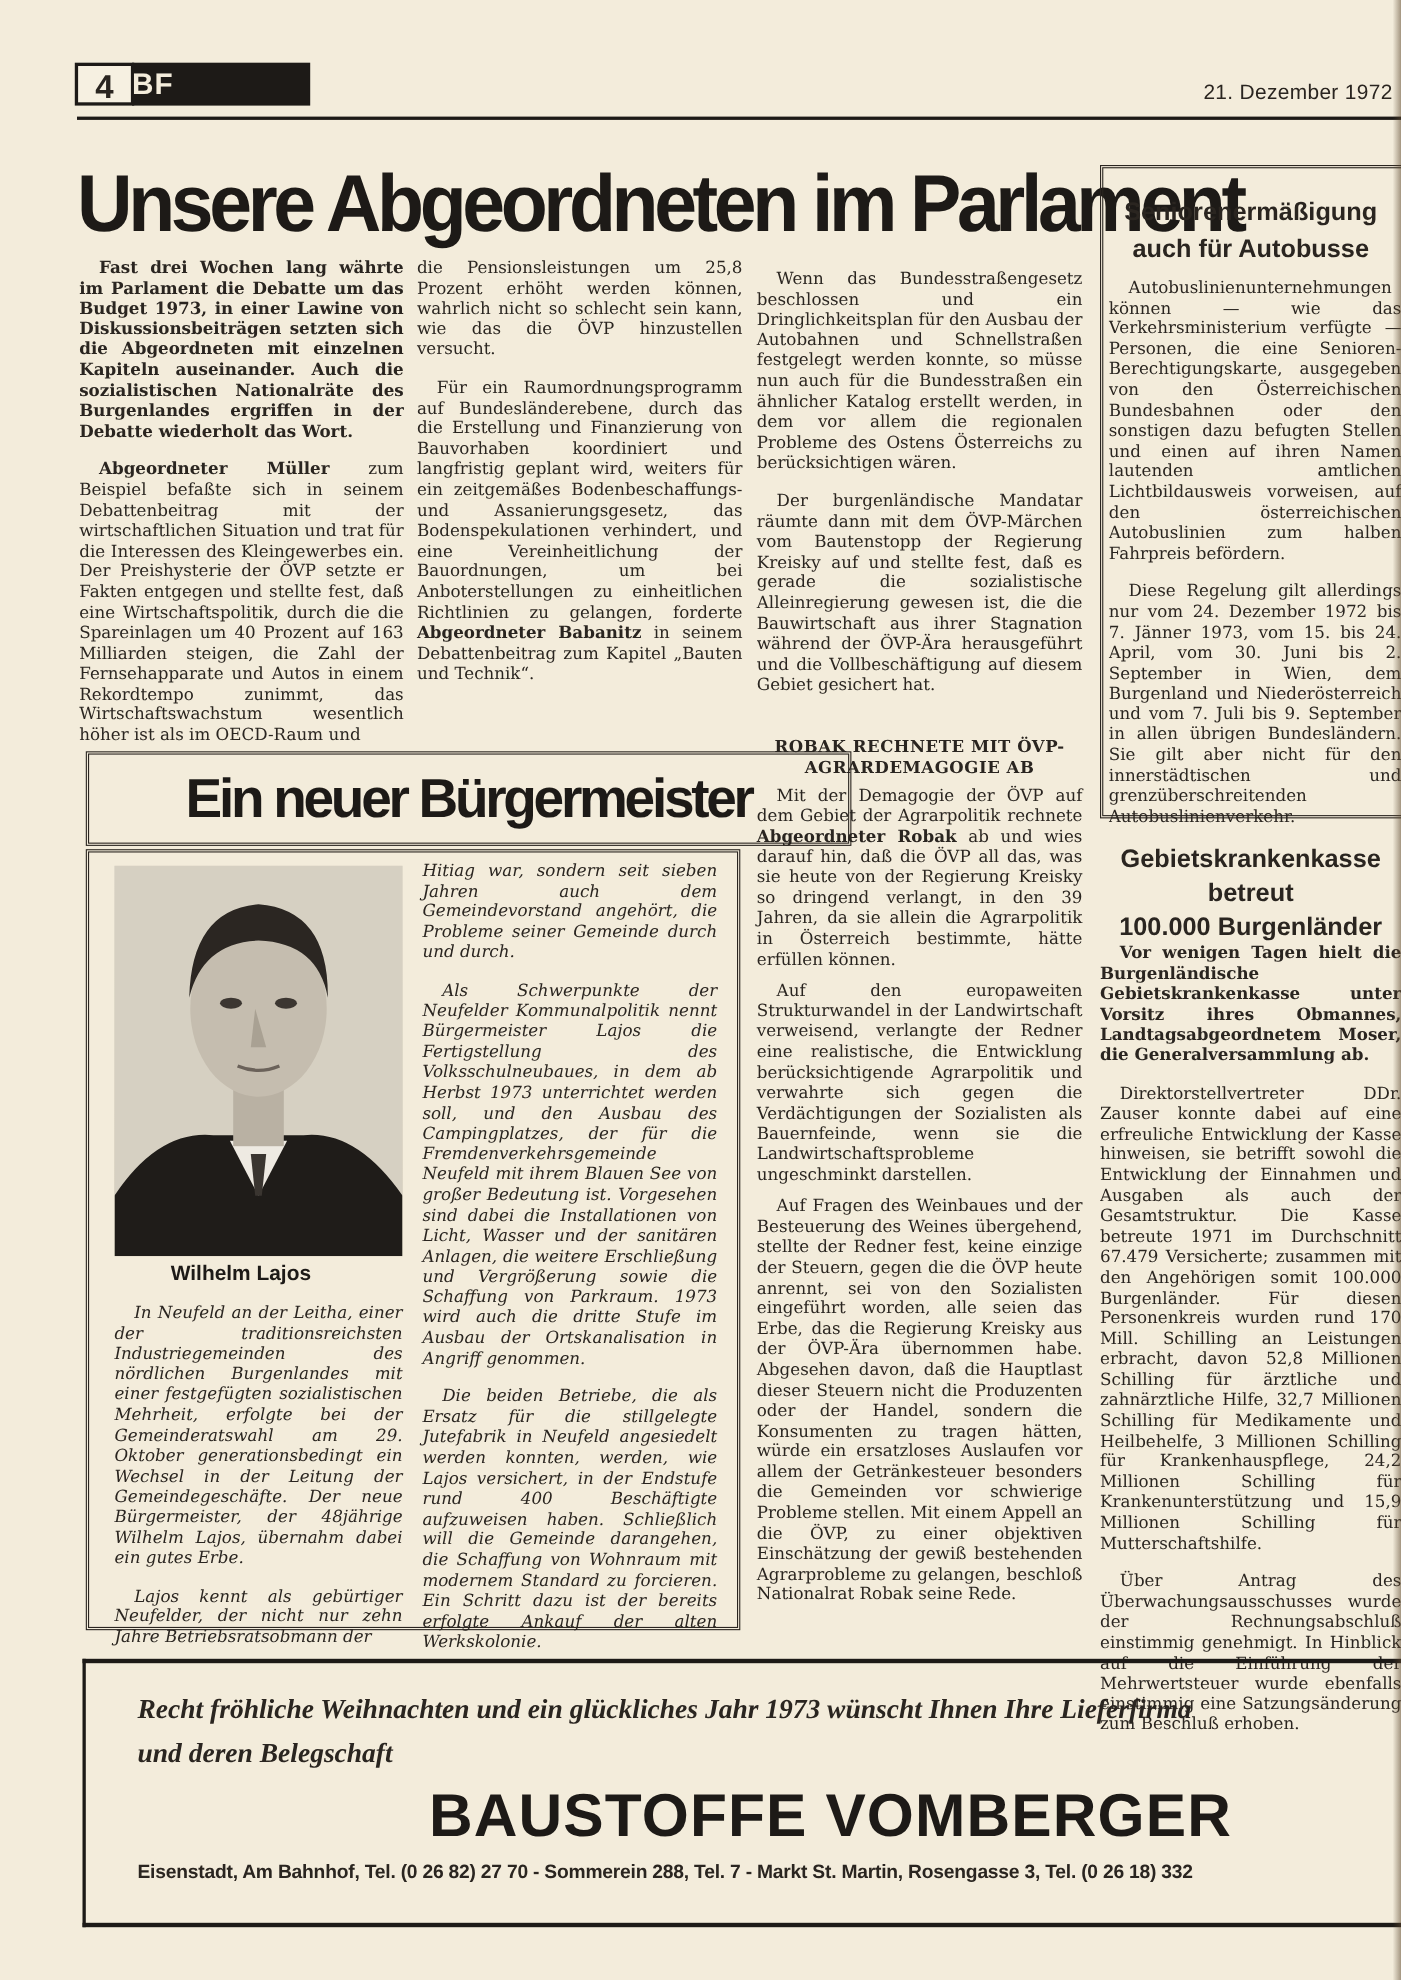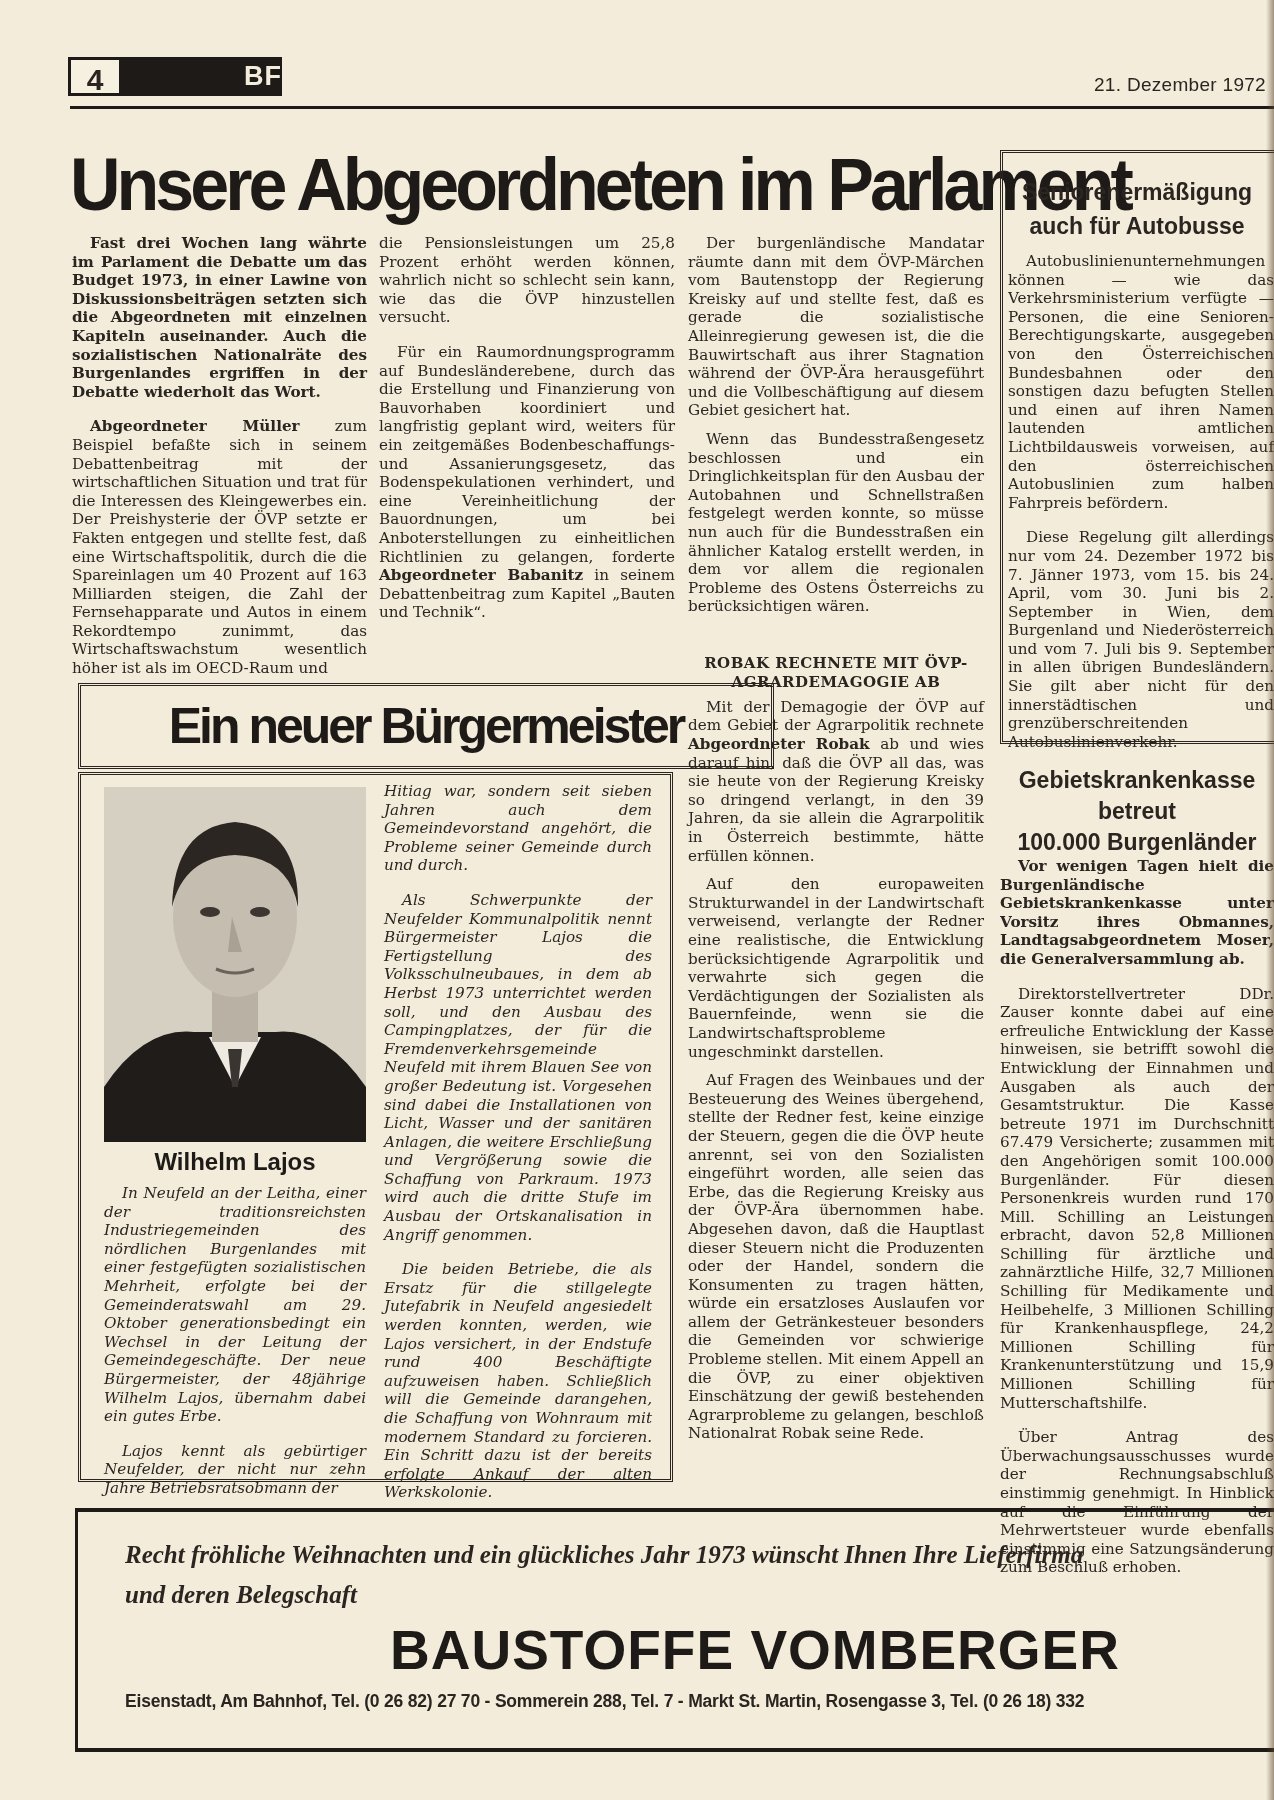--- a/index.html
+++ b/index.html
@@ -13,21 +13,21 @@
   .abs { position:absolute; }
   .page-no {
     left:68px; top:57px; width:54px; height:39px;
     border:3px solid #1d1a17; background:#f6f0e1;
     font-family:"Liberation Sans", sans-serif; font-weight:bold;
     font-size:30px; line-height:39px; text-align:center; box-sizing:border-box;
   }
   .bf-bar {
     left:120px; top:57px; width:162px; height:39px; background:#1d1a17;
     color:#f3ecdb; font-family:"Liberation Sans", sans-serif; font-weight:bold;
-    font-size:27px; line-height:39px; text-align:right; letter-spacing:1px;
+    font-size:27px; line-height:39px; text-align:left; letter-spacing:1px;
   }
   .date {
     right:0; top:74px; font-family:"Liberation Sans", sans-serif;
     font-size:19px; letter-spacing:0.3px; white-space:nowrap; width:180px; overflow:hidden;
   }
   .top-rule { left:70px; top:106px; width:1204px; height:3px; background:#1d1a17; }
   .headline {
     left:70px; top:145px; width:915px; height:80px;
     font-family:"Liberation Sans", sans-serif; font-weight:bold;
     font-size:70px; line-height:80px; letter-spacing:-4px;
@@ -60,22 +60,22 @@
   .mayor-body {
     left:78px; top:772px; width:595px; height:710px; box-sizing:border-box;
     border:3px double #2a2520;
   }
   .photo {
     left:104px; top:787px; width:262px; height:355px;
     background: linear-gradient(180deg,#d9d3c4 0%,#cfc8b6 100%);
     overflow:hidden;
   }
   .caption {
-    left:104px; top:1148px; width:262px; text-align:center;
-    font-family:"Liberation Sans", sans-serif; font-weight:bold; font-size:24px; color:#1d1a17;
+    left:88px; top:1148px; width:262px; text-align:center;
+    font-family:"Liberation Sans", sans-serif; font-weight:bold; font-size:19px; color:#1d1a17;
   }
   .italic { font-style:italic; }
   .ad {
     left:75px; top:1508px; width:1199px; height:244px; box-sizing:border-box;
     border-top:4px solid #1d1a17; border-bottom:4px solid #1d1a17; border-left:3px solid #1d1a17;
   }
   .ad-greeting {
     left:125px; top:1535px; width:1100px; font-family:"Liberation Serif", serif;
     font-style:italic; font-size:25px; line-height:40px; color:#2a2520;font-weight:bold;
   }
@@ -106,22 +106,22 @@
   <p class="lead">Fast drei Wochen lang währte im Parlament die Debatte um das Budget 1973, in einer Lawine von Diskussionsbeiträgen setzten sich die Abgeordneten mit einzelnen Kapiteln auseinander. Auch die sozialistischen Nationalräte des Burgenlandes ergriffen in der Debatte wiederholt das Wort.</p>
   <p><b>Abgeordneter Müller</b><span> zum Beispiel befaßte sich in seinem Debattenbeitrag mit der wirtschaftlichen Situation und trat für die Interessen des Kleingewerbes ein. Der Preishysterie der ÖVP setzte er Fakten entgegen und stellte fest, daß eine Wirtschaftspolitik, durch die die Spareinlagen um 40 Prozent auf 163 Milliarden steigen, die Zahl der Fernsehapparate und Autos in einem Rekordtempo zunimmt, das Wirtschaftswachstum wesentlich höher ist als im OECD-Raum und</span></p>
 </div>
 
 <div class="abs col" style="left:379px; top:234px; width:296px;">
   <p style="text-indent:0">die Pensionsleistungen um 25,8 Prozent erhöht werden können, wahrlich nicht so schlecht sein kann, wie das die ÖVP hinzustellen versucht.</p>
   <p><span>Für ein Raumordnungsprogramm auf Bundesländerebene, durch das die Erstellung und Finanzierung von Bauvorhaben koordiniert und langfristig geplant wird, weiters für ein zeitgemäßes Bodenbeschaffungs- und Assanierungsgesetz, das Bodenspekulationen verhindert, und eine Vereinheitlichung der Bauordnungen, um bei Anboterstellungen zu einheitlichen Richtlinien zu gelangen, forderte </span><b>Abgeordneter Babanitz</b><span> in seinem Debattenbeitrag zum Kapitel „Bauten und Technik“.</span></p>
 </div>
 
 <div class="abs col" style="left:688px; top:234px; width:296px;">
+  <p style="margin-top:10px">Wenn das Bundesstraßengesetz beschlossen und ein Dringlichkeitsplan für den Ausbau der Autobahnen und Schnellstraßen festgelegt werden konnte, so müsse nun auch für die Bundesstraßen ein ähnlicher Katalog erstellt werden, in dem vor allem die regionalen Probleme des Ostens Österreichs zu berücksichtigen wären.</p>
   <p>Der burgenländische Mandatar räumte dann mit dem ÖVP-Märchen vom Bautenstopp der Regierung Kreisky auf und stellte fest, daß es gerade die sozialistische Alleinregierung gewesen ist, die die Bauwirtschaft aus ihrer Stagnation während der ÖVP-Ära herausgeführt und die Vollbeschäftigung auf diesem Gebiet gesichert hat.</p>
-  <p style="margin-top:10px">Wenn das Bundesstraßengesetz beschlossen und ein Dringlichkeitsplan für den Ausbau der Autobahnen und Schnellstraßen festgelegt werden konnte, so müsse nun auch für die Bundesstraßen ein ähnlicher Katalog erstellt werden, in dem vor allem die regionalen Probleme des Ostens Österreichs zu berücksichtigen wären.</p>
   <div class="subhead" style="margin-top:38px">ROBAK RECHNETE MIT ÖVP-AGRARDEMAGOGIE AB</div>
   <p><span>Mit der Demagogie der ÖVP auf dem Gebiet der Agrarpolitik rechnete </span><b>Abgeordneter Robak</b><span> ab und wies darauf hin, daß die ÖVP all das, was sie heute von der Regierung Kreisky so dringend verlangt, in den 39 Jahren, da sie allein die Agrarpolitik in Österreich bestimmte, hätte erfüllen können.</span></p>
   <p style="margin-top:10px">Auf den europaweiten Strukturwandel in der Landwirtschaft verweisend, verlangte der Redner eine realistische, die Entwicklung berücksichtigende Agrarpolitik und verwahrte sich gegen die Verdächtigungen der Sozialisten als Bauernfeinde, wenn sie die Landwirtschaftsprobleme ungeschminkt darstellen.</p>
   <p style="margin-top:10px">Auf Fragen des Weinbaues und der Besteuerung des Weines übergehend, stellte der Redner fest, keine einzige der Steuern, gegen die die ÖVP heute anrennt, sei von den Sozialisten eingeführt worden, alle seien das Erbe, das die Regierung Kreisky aus der ÖVP-Ära übernommen habe. Abgesehen davon, daß die Hauptlast dieser Steuern nicht die Produzenten oder der Handel, sondern die Konsumenten zu tragen hätten, würde ein ersatzloses Auslaufen vor allem der Getränkesteuer besonders die Gemeinden vor schwierige Probleme stellen. Mit einem Appell an die ÖVP, zu einer objektiven Einschätzung der gewiß bestehenden Agrarprobleme zu gelangen, beschloß Nationalrat Robak seine Rede.</p>
 </div>
 
 <div class="abs box" style="left:1000px; top:150px; width:290px; height:594px; box-sizing:border-box;"></div>
 <div class="abs sidebox-title" style="left:1006px; top:175px; width:262px; font-size:23px; line-height:34px;">
   <div>Seniorenermäßigung</div>
   <div>auch für Autobusse</div>

